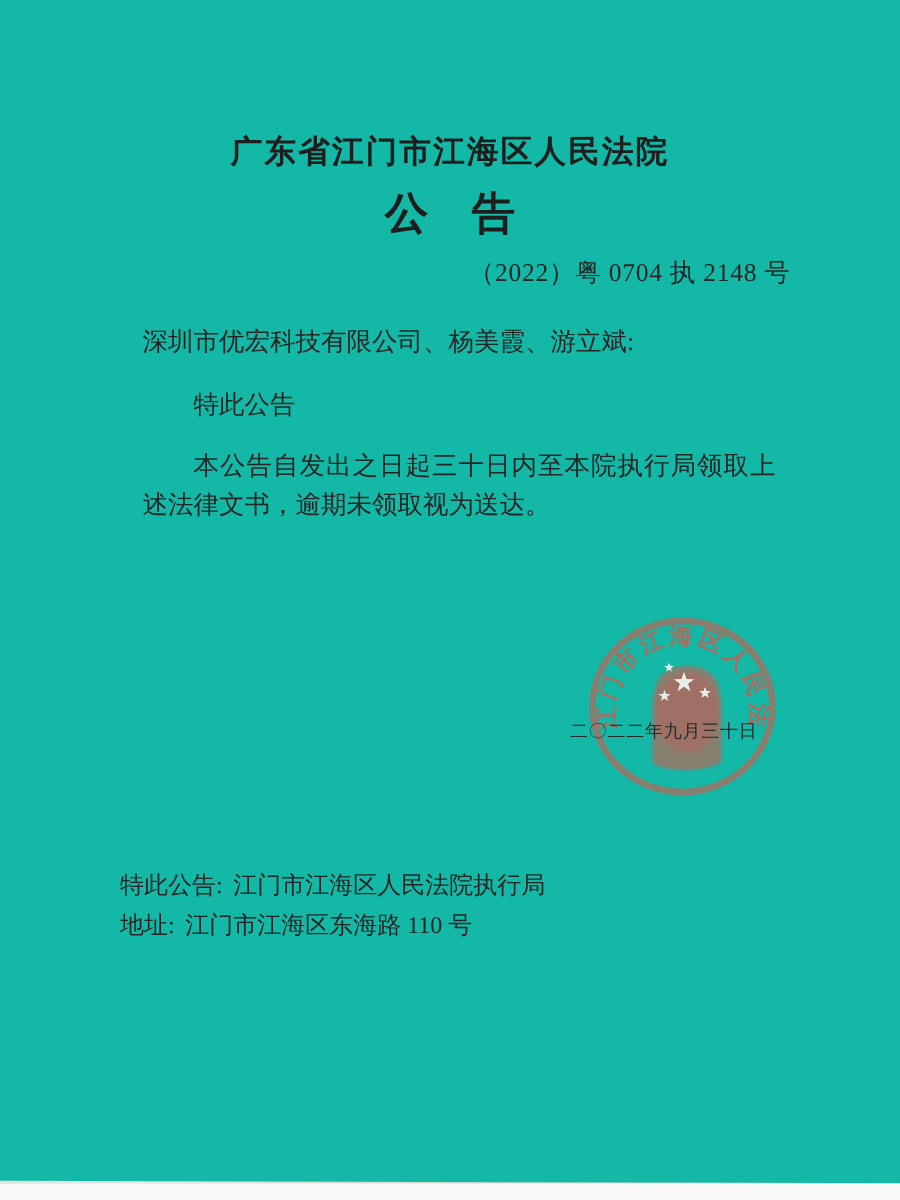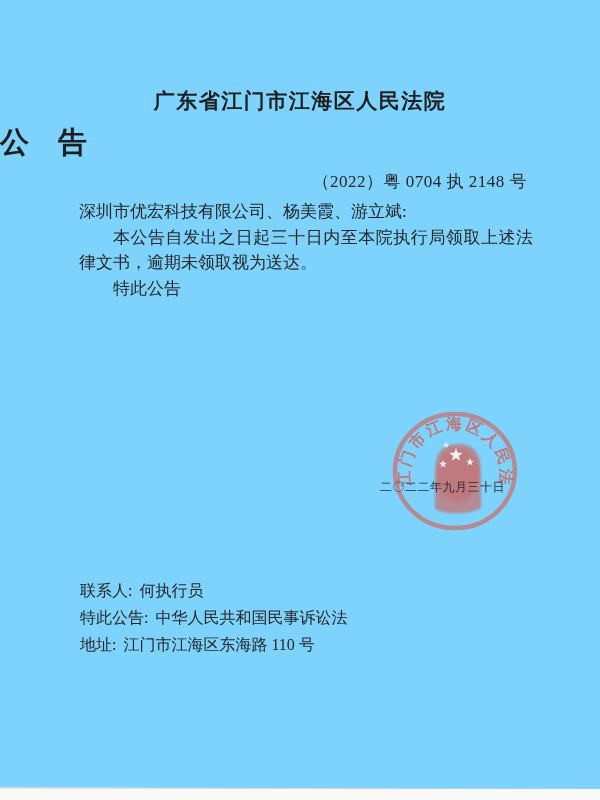--- a/index.html
+++ b/index.html
@@ -1,41 +1,42 @@
 <!DOCTYPE html>
 <html style="--seal-color: #dd5448;"><head>
 <meta charset="utf-8">
 <style>
   * { margin: 0; padding: 0; box-sizing: border-box; }
   html, body { background: #ffffff; }
   .page {
     position: relative;
     width: 600px;
     height: 800px;
-    background: #7dd3fc;
+    background: #14b8a6;
     overflow: hidden;
     font-family: "Liberation Serif", "DejaVu Serif", serif;
     color: #262626;
   }
   .court-title {
     position: absolute;
     top: 87px;
     left: 0;
     width: 100%;
     text-align: center;
     font-size: 21px;
     font-weight: bold;
     letter-spacing: 1.5px;
     color: #1e1e1e;
   }
   .doc-title {
     position: absolute;
     top: 123px;
     left: 0;
     width: 100%;
+    text-align: center;
     font-size: 29px;
     font-weight: bold;
     letter-spacing: 0; 
     color: #1e1e1e;
   }
   .case-no {
     position: absolute;
     top: 170px;
     right: 73px;
     font-size: 17px;
@@ -43,21 +44,21 @@
   }
   .body-text {
     position: absolute;
     top: 199px;
     left: 79px;
     width: 454px;
     font-size: 17px;
     line-height: 25.5px;
     text-align: justify;
   }
-  .body-text p { margin: 0; }
+  .body-text p { margin: 16px; }
   .body-text p.para { text-indent: 2em; }
   .issue-date {
     position: absolute;
     top: 479px;
     right: 95px;
     font-size: 12px;
     letter-spacing: 0.5px;
     z-index: 3;
     color: #2a2a2a;
   }
@@ -104,22 +105,22 @@
 <div class="page">
 
   <h1 class="court-title">广东省江门市江海区人民法院</h1>
 
   <h2 class="doc-title">公　告</h2>
 
   <div class="case-no">（2022）粤 0704 执 2148 号</div>
 
   <div class="body-text">
     <p class="addressee">深圳市优宏科技有限公司、杨美霞、游立斌:</p>
+    <p class="para">特此公告</p>
     <p class="para">本公告自发出之日起三十日内至本院执行局领取上述法律文书，逾期未领取视为送达。</p>
-    <p class="para">特此公告</p>
   </div>
 
   <svg class="seal" viewBox="0 0 132 122" xmlns="http://www.w3.org/2000/svg" aria-hidden="true">
     <defs>
       <path id="star" d="M0,-10 L2.35,-3.24 L9.51,-3.09 L3.8,1.24 L5.88,8.09 L0,4 L-5.88,8.09 L-3.8,1.24 L-9.51,-3.09 L-2.35,-3.24 Z"></path>
       <path id="sealTextArc" d="M 22.5 77 A 45.5 45.5 0 1 1 109.5 77" fill="none"></path>
     </defs>
     <ellipse cx="66" cy="60" rx="60" ry="57" fill="none" stroke="var(--seal-color)" stroke-width="4.5" opacity="0.62"></ellipse>
     <g style="filter: blur(1px);">
       <path d="M46,98 L46,62 C46,42 53,33 69,33 C85,33 92,42 92,62 L92,97 C81,104 57,104 46,98 Z" fill="var(--seal-color)" opacity="0.62"></path>
@@ -133,24 +134,21 @@
     </g>
     <text font-family="Liberation Serif, DejaVu Serif, serif" font-size="15.5" font-weight="bold" fill="var(--seal-color)" opacity="0.8" letter-spacing="3">
       <textPath href="#sealTextArc" startOffset="2">江门市江海区人民法院</textPath>
     </text>
   </svg>
 
   <div class="issue-date">二〇二二年九月三十日</div>
 
   <div class="contact-block">
     <div class="contact-row">
-      <span class="contact-label">联系人:</span><span class="contact-value">何执行员</span>
-    </div>
-    <div class="contact-row">
-      <span class="contact-label">特此公告:</span><span class="contact-value">中华人民共和国民事诉讼法</span>
+      <span class="contact-label">特此公告:</span><span class="contact-value">江门市江海区人民法院执行局</span>
     </div>
     <div class="contact-row">
       <span class="contact-label">地址:</span><span class="contact-value">江门市江海区东海路 110 号</span>
     </div>
   </div>
 
   <div class="page-edge"></div>
   <div class="below-edge"></div>
 
 </div>

